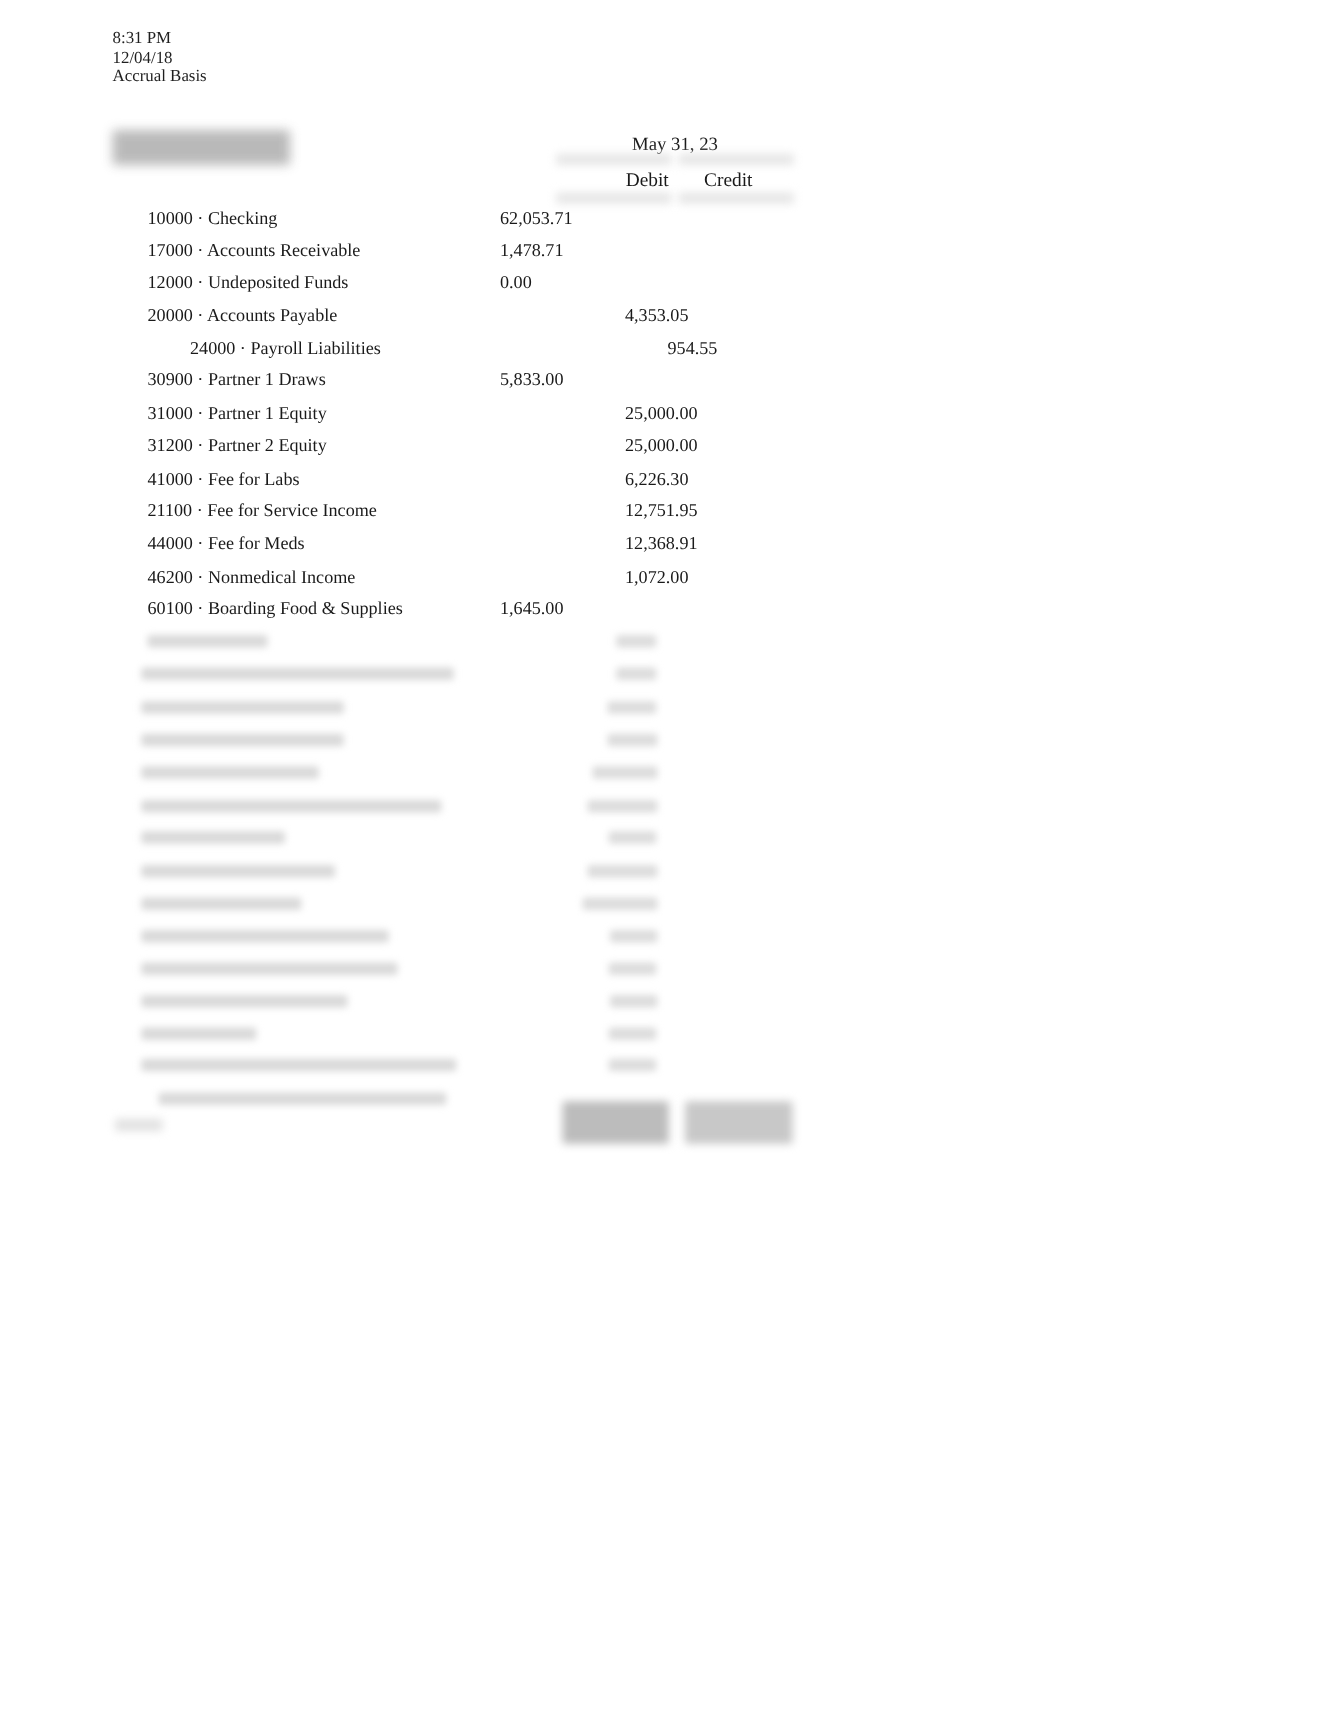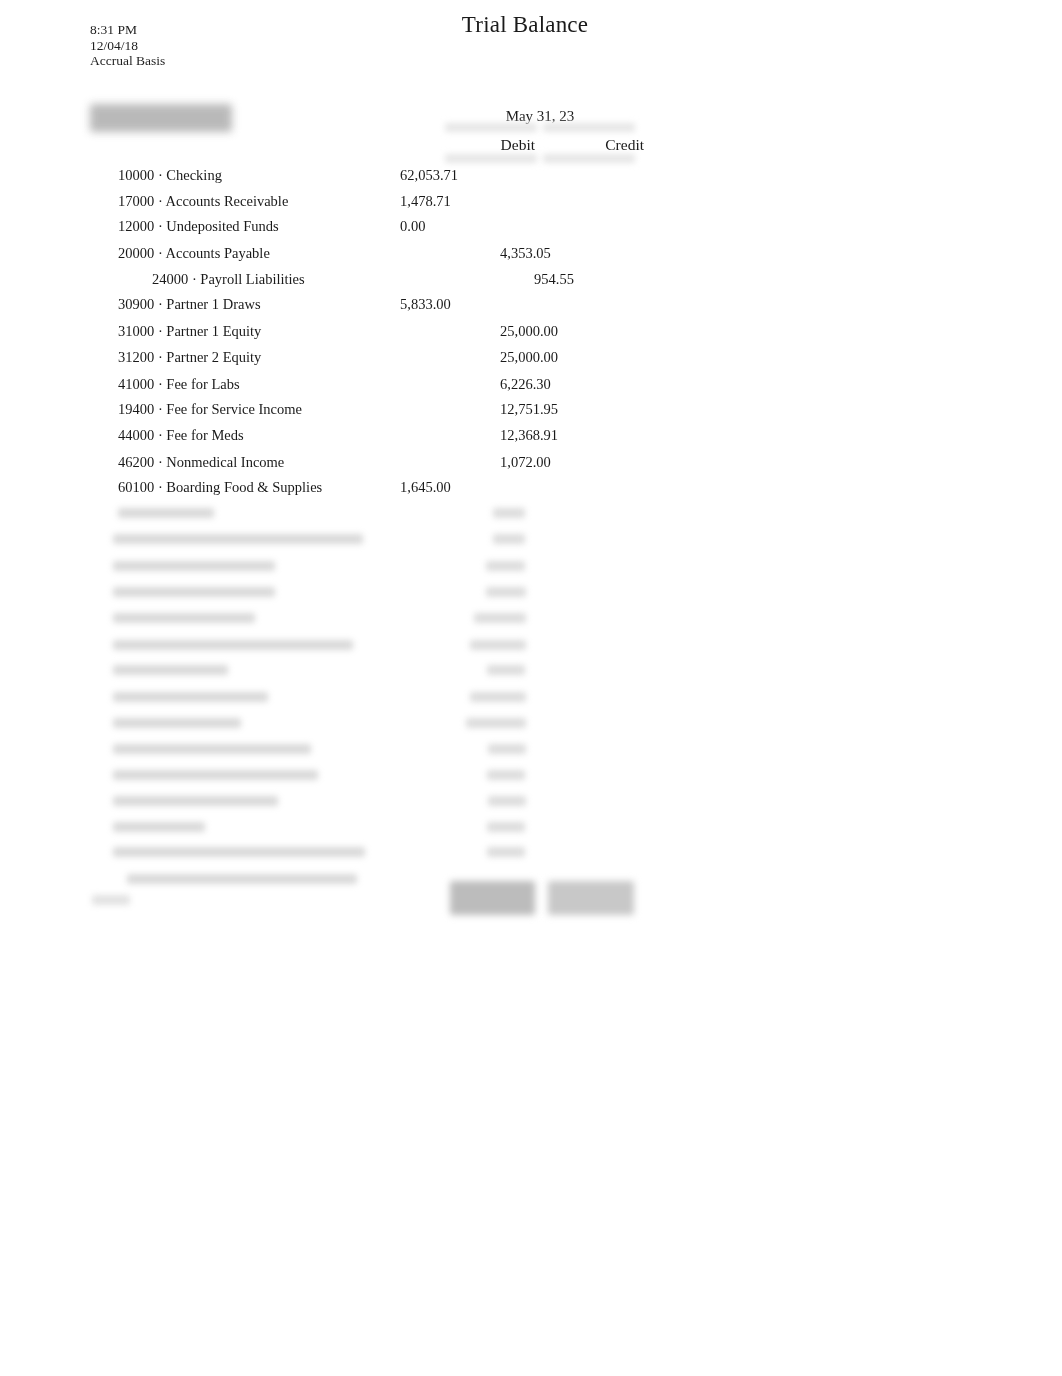--- a/index.html
+++ b/index.html
@@ -106,21 +106,21 @@
     text-align: center;
     font-size: 15px;
   }
   .col-head {
     position: absolute;
     top: 136px;
     font-size: 15.5px;
     text-align: right;
   }
   .col-head.debit  { left: 443px; width: 92px; }
-  .col-head.credit { left: 552px; width: 92px; }
+  .col-head.credit { left: 510px; width: 92px; }
 
   
   .rows {
     position: absolute;
     left: 0;
     top: 0;
     width: 100%;
   }
   .row {
     position: absolute;
@@ -152,21 +152,20 @@
 
 <div class="page">
 
   <div class="meta">
     <div>8:31 PM</div>
     <div>12/04/18</div>
     <div>Accrual Basis</div>
   </div>
 
   <div class="titles">
-    <div class="title-report">Trial Balance</div>
   </div>
 
   <div class="redact" style="left:90px; top:104px; width:142px; height:28px;"></div>
 
   <div class="col-date">May 31, 23</div>
 
   <div class="blur-band" style="left:445px; top:123px; width:92px;"></div>
   <div class="blur-band" style="left:543px; top:123px; width:92px;"></div>
   <div class="blur-band" style="left:445px; top:154px; width:92px;"></div>
   <div class="blur-band" style="left:543px; top:154px; width:92px;"></div>
@@ -224,21 +223,21 @@
       <span class="credit">25,000.00</span>
     </div>
 
     <div class="row" style="top:374px;">
       <span class="label">41000 · Fee for Labs</span>
       <span class="debit"></span>
       <span class="credit">6,226.30</span>
     </div>
 
     <div class="row" style="top:399px;">
-      <span class="label">19400 · Fee for Service Income</span>
+      <span class="label">21100 · Fee for Service Income</span>
       <span class="debit"></span>
       <span class="credit">12,751.95</span>
     </div>
 
     <div class="row" style="top:425px;">
       <span class="label">44000 · Fee for Meds</span>
       <span class="debit"></span>
       <span class="credit">12,368.91</span>
     </div>
 

